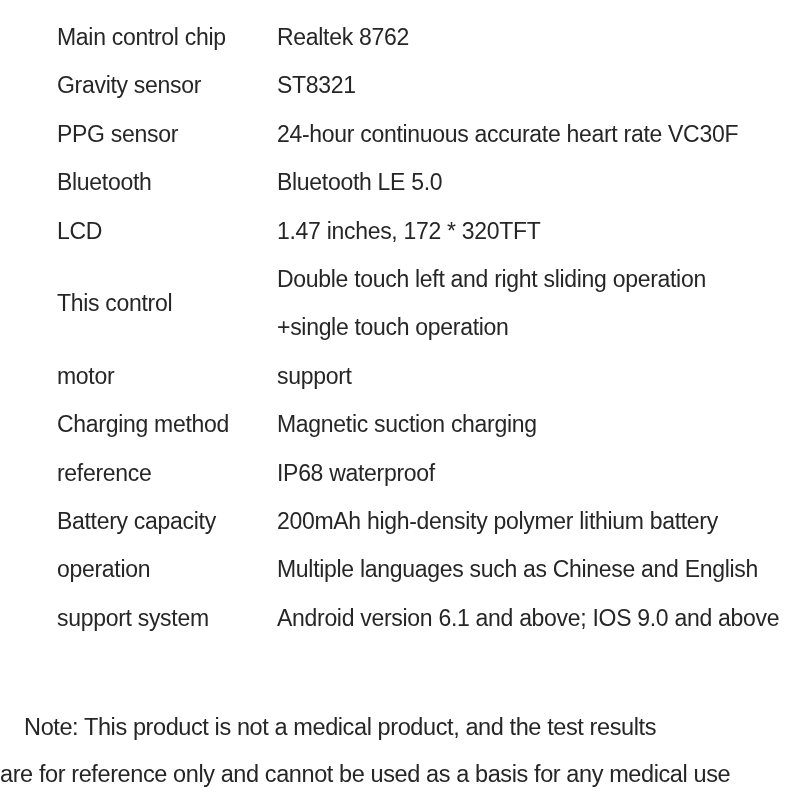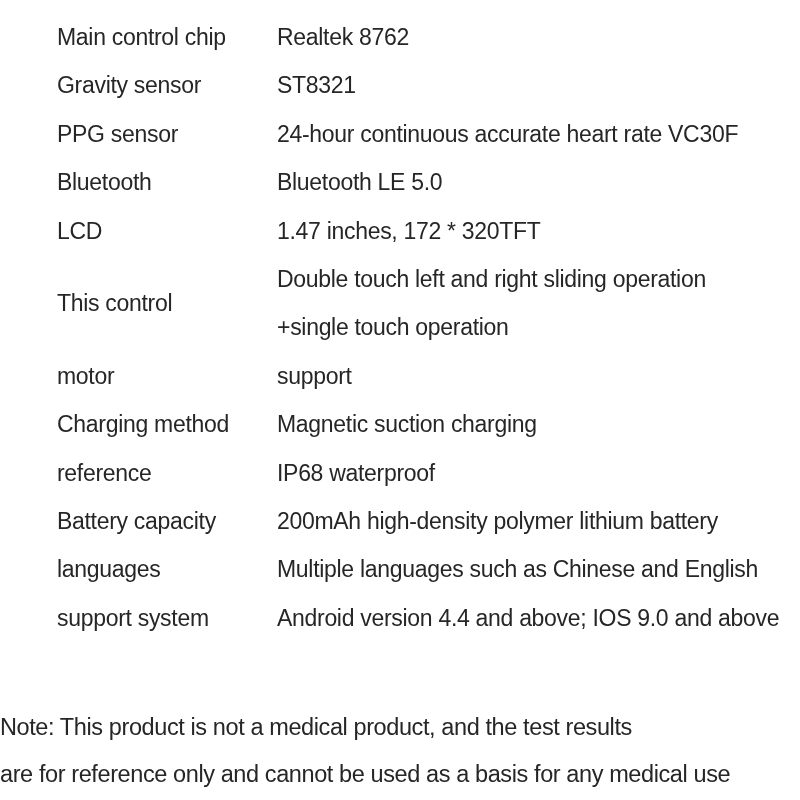--- a/index.html
+++ b/index.html
@@ -32,21 +32,21 @@
   .spec-value {
     line-height: 48.4px;
     white-space: nowrap;
   }
   .value-stack .spec-value { display: block; }
   .note-block {
     position: absolute;
     top: 704px;
     left: 0;
     width: 656px;
-    text-align: left;
+    text-align: right;
     font-size: 23.5px;
     letter-spacing: -0.4px;
     line-height: 47px;
     color: #262626;
   }
   .note-line { white-space: nowrap; }
 </style>
 </head>
 <body>
 
@@ -99,27 +99,27 @@
     <div class="spec-label">reference</div>
     <div class="spec-value">IP68 waterproof</div>
   </div>
 
   <div class="spec-row">
     <div class="spec-label">Battery capacity</div>
     <div class="spec-value">200mAh high-density polymer lithium battery</div>
   </div>
 
   <div class="spec-row">
-    <div class="spec-label">languages</div>
+    <div class="spec-label">operation</div>
     <div class="spec-value">Multiple languages such as Chinese and English</div>
   </div>
 
   <div class="spec-row">
     <div class="spec-label">support system</div>
-    <div class="spec-value">Android version 4.4 and above; IOS 9.0 and above</div>
+    <div class="spec-value">Android version 6.1 and above; IOS 9.0 and above</div>
   </div>
 
 </div>
 
 <div class="note-block">
   <div class="note-line">Note: This product is not a medical product, and the test results</div>
   <div class="note-line">are for reference only and cannot be used as a basis for any medical use</div>
 </div>
 
 </body></html>

